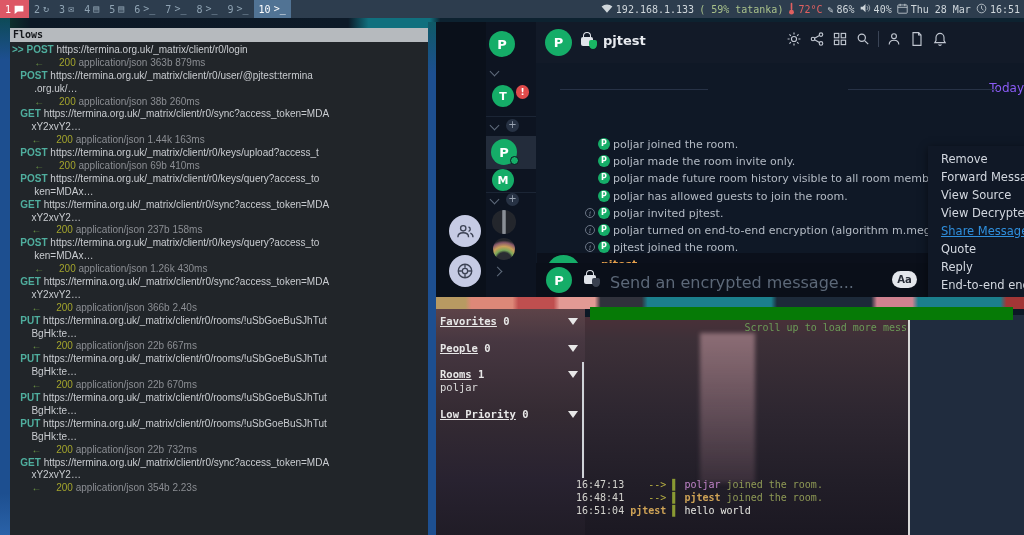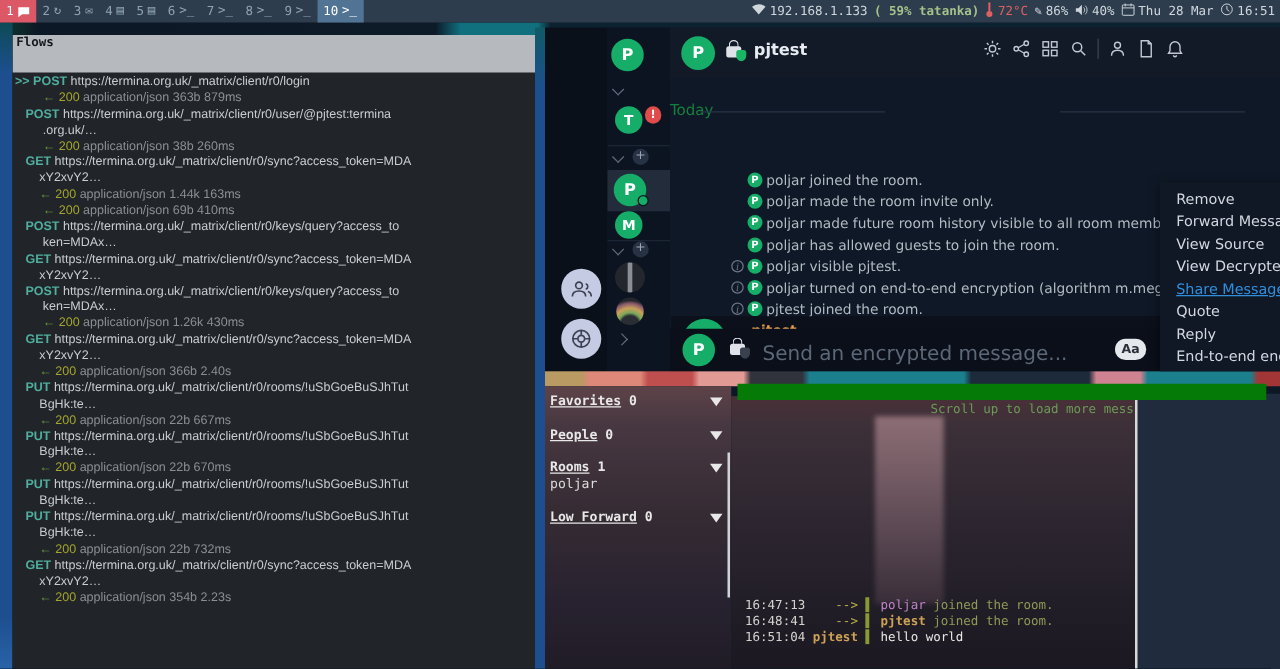--- a/index.html
+++ b/index.html
@@ -19,35 +19,35 @@
   #topbar { position:absolute; left:0; top:0; width:1024px; height:18px; background:#2d3d4e;
     display:flex; align-items:center; justify-content:space-between;
     font-family:"DejaVu Sans Mono","Liberation Mono",monospace; font-size:10px; color:#8fa3b3; }
   #ws-list { display:flex; height:18px; align-items:stretch; }
   .ws { display:flex; align-items:center; gap:3px; padding:0 5px; color:#8fa3b3; }
   .ws .ws-ic { font-size:10px; line-height:1; display:inline-flex; align-items:center; }
   .ws-red { background:#dd5866; color:#fff; }
   .ws-active { background:#517394; color:#fff; }
   #status-right { display:flex; align-items:center; gap:5px; padding-right:4px; color:#cfd6db; font-size:10px; }
   .seg { display:flex; align-items:center; gap:3px; white-space:pre; }
-  .seg.green { color:#a8c08a;font-weight:bold; }
+  .seg.green { color:#a8c08a; }
   .seg.red { color:#e06060; }
   .seg .glyph { font-size:10px; }
 
   
   #mitm { position:absolute; left:10px; top:28px; width:418px; height:507px; background:#212529; overflow:hidden; }
-  #mitm-header { height:30px; background:#b6babe; color:#15181c; font-family:"DejaVu Sans Mono","Liberation Mono",monospace;
+  #mitm-header { height:14px; background:#b6babe; color:#15181c; font-family:"DejaVu Sans Mono","Liberation Mono",monospace;
     font-size:10px; line-height:14px; padding-left:3px; font-weight:bold; }
   #flows { padding:2px 0 0 2px; font-family:Liberation Sans, sans-serif; font-size:10px; }
   .fl { white-space:pre; line-height:12.9px; height:12.9px; }
   .f-k { color:#4fae9e; font-weight:bold; }
   .f-m { color:#4fae9e; font-weight:bold; }
   .f-u { color:#c9ccd0; }
   .f-r { color:#6f9b45; }
-  .f-s { color:#a3a42c; }
+  .f-s { color:#a3a42c;margin-left:12px; }
   .f-g { color:#8b8e93; }
 
   
   #mirage { position:absolute; left:436px; top:22px; width:588px; height:275px; background:#0f1826; overflow:hidden; }
   #page-col { position:absolute; left:0; top:0; width:50px; height:275px; background:#0a101a; }
   .round-btn { position:absolute; width:32px; height:32px; border-radius:50%; background:#c6cbe4;
     display:flex; align-items:center; justify-content:center; }
   #room-col { position:absolute; left:50px; top:0; width:50px; height:275px; background:#0d1421; }
   .avatar { border-radius:50%; background:#15ad68; color:#fff; display:flex; align-items:center; justify-content:center;
     font-weight:bold; position:absolute; }
@@ -68,21 +68,21 @@
   .hdr-sep { width:1px; height:16px; background:#3a4456; }
 
   .lock { position:relative; width:12px; height:9px; background:#dfe3e9; border-radius:2px; }
   .lock:before { content:''; position:absolute; top:-5px; left:2px; width:6px; height:7px;
     border:1.6px solid #dfe3e9; border-bottom:none; border-radius:4px 4px 0 0; }
   .shield { position:absolute; right:-4px; bottom:-3px; width:8px; height:9px; border-radius:2px 2px 50% 50%; }
   .shield.green { background:#19b563; }
   .shield.dark { background:#39404e; }
 
   #chat { position:absolute; left:100px; top:41px; width:488px; height:200px; background:#0f1826; }
-  #today { position:absolute; left:0; top:18px; width:100%; text-align:left; color:#15803d; font-size:12px; }
+  #today { position:absolute; left:0; top:18px; width:100%; text-align:right; color:#8b5cf6; font-size:12px; }
   #today:before, #today:after { content:''; position:absolute; top:8px; height:1px; background:#273246; width:148px; }
   #today:before { left:24px; } #today:after { right:28px; }
   .ev { position:absolute; left:0; width:100%; height:14px; }
   .ev .info-ic { position:absolute; left:49px; top:1px; width:10px; height:10px; border:1px solid #6b7585; border-radius:50%;
     color:#6b7585; font-size:8px; line-height:10px; text-align:center; font-family:"DejaVu Serif","Liberation Serif",serif; font-style:italic; }
   .ev .av-s { position:absolute; left:62px; top:0; width:12px; height:12px; border-radius:50%; background:#15ad68;
     color:#fff; font-size:8px; line-height:12px; text-align:center; font-weight:bold; }
   .ev .ev-t { position:absolute; left:77px; top:0; color:#b3bac4; font-size:11px; white-space:nowrap; }
   #msg-block { position:absolute; left:1px; top:190px; width:394px; height:44px; background:#0b101b; }
   #msg-sender { position:absolute; left:64px; top:5px; color:#e5a04c; font-size:11px; font-weight:bold; }
@@ -113,21 +113,21 @@
   .room-item { position:absolute; left:4px; color:#dcdcdc; font-size:10.5px; }
   #left-scroll { position:absolute; left:146px; top:59px; width:2px; height:116px; background:#cfd3d8; }
   #term-chat { position:absolute; left:149px; top:14px; width:324px; height:218px;
     background:linear-gradient(180deg,#4a3038 0,#3d3038 10%,#2d2630 45%,#221e28 75%,#1b1822 100%); }
   #waterfall { position:absolute; left:115px; top:16px; width:55px; height:150px;
     background:linear-gradient(180deg,rgba(205,160,168,.55),rgba(140,105,120,.22)); filter:blur(2px); }
   #term-right { position:absolute; left:473px; top:12px; width:115px; height:220px; background:#202c3e; }
   #green-bar { position:absolute; left:154px; top:4px; width:423px; height:13px; background:#067a06; }
   #scroll-note { position:absolute; left:149px; top:19px; width:322px; text-align:right; color:#6c9a57; font-size:10px; white-space:pre; }
   #col-divider { position:absolute; left:472px; top:17px; width:1.5px; height:215px; background:#d8d8d8; }
-  #term-log { position:absolute; left:160px; top:175px; font-size:10px; }
+  #term-log { position:absolute; left:140px; top:175px; font-size:10px; }
   .wl { white-space:pre; line-height:13px; height:13px; }
   .w-t { color:#d4d4cf; } .w-y { color:#b8b042; } .w-b { color:#8a9a33; }
   .w-p { color:#c083c8; } .w-n { color:#cfa356; font-weight:bold; } .w-a { color:#8f9a55; }
   .w-w { color:#e8e8e3; } .w-g { color:#8f9a55; }
 </style>
 </head>
 <body>
 
 <div id="root">
   <div class="wall-band"></div>
@@ -215,25 +215,27 @@
     <div id="mitm-header">Flows</div>
     <div id="flows">
         <div class="fl"><span class="f-k">&gt;&gt; </span><span class="f-m">POST</span><span class="f-u"> https://termina.org.uk/_matrix/client/r0/login</span></div>
         <div class="fl"><span class="f-g">        </span><span class="f-r">← </span><span class="f-s">200</span><span class="f-g"> application/json 363b 879ms</span></div>
         <div class="fl"><span class="f-g">   </span><span class="f-m">POST</span><span class="f-u"> https://termina.org.uk/_matrix/client/r0/user/@pjtest:termina</span></div>
         <div class="fl"><span class="f-g">        </span><span class="f-u">.org.uk/…</span></div>
         <div class="fl"><span class="f-g">        </span><span class="f-r">← </span><span class="f-s">200</span><span class="f-g"> application/json 38b 260ms</span></div>
         <div class="fl"><span class="f-g">   </span><span class="f-m">GET</span><span class="f-u"> https://termina.org.uk/_matrix/client/r0/sync?access_token=MDA</span></div>
         <div class="fl"><span class="f-g">       </span><span class="f-u">xY2xvY2…</span></div>
         <div class="fl"><span class="f-g">       </span><span class="f-r">← </span><span class="f-s">200</span><span class="f-g"> application/json 1.44k 163ms</span></div>
+        <div class="fl"><span class="f-g">   </span><span class="f-m">POST</span><span class="f-u"> https://termina.org.uk/_matrix/client/r0/keys/upload?access_t</span></div>
         <div class="fl"><span class="f-g">        </span><span class="f-r">← </span><span class="f-s">200</span><span class="f-g"> application/json 69b 410ms</span></div>
         <div class="fl"><span class="f-g">   </span><span class="f-m">POST</span><span class="f-u"> https://termina.org.uk/_matrix/client/r0/keys/query?access_to</span></div>
         <div class="fl"><span class="f-g">        </span><span class="f-u">ken=MDAx…</span></div>
         <div class="fl"><span class="f-g">   </span><span class="f-m">GET</span><span class="f-u"> https://termina.org.uk/_matrix/client/r0/sync?access_token=MDA</span></div>
         <div class="fl"><span class="f-g">       </span><span class="f-u">xY2xvY2…</span></div>
+        <div class="fl"><span class="f-g">       </span><span class="f-r">← </span><span class="f-s">200</span><span class="f-g"> application/json 237b 158ms</span></div>
         <div class="fl"><span class="f-g">   </span><span class="f-m">POST</span><span class="f-u"> https://termina.org.uk/_matrix/client/r0/keys/query?access_to</span></div>
         <div class="fl"><span class="f-g">        </span><span class="f-u">ken=MDAx…</span></div>
         <div class="fl"><span class="f-g">        </span><span class="f-r">← </span><span class="f-s">200</span><span class="f-g"> application/json 1.26k 430ms</span></div>
         <div class="fl"><span class="f-g">   </span><span class="f-m">GET</span><span class="f-u"> https://termina.org.uk/_matrix/client/r0/sync?access_token=MDA</span></div>
         <div class="fl"><span class="f-g">       </span><span class="f-u">xY2xvY2…</span></div>
         <div class="fl"><span class="f-g">       </span><span class="f-r">← </span><span class="f-s">200</span><span class="f-g"> application/json 366b 2.40s</span></div>
         <div class="fl"><span class="f-g">   </span><span class="f-m">PUT</span><span class="f-u"> https://termina.org.uk/_matrix/client/r0/rooms/!uSbGoeBuSJhTut</span></div>
         <div class="fl"><span class="f-g">       </span><span class="f-u">BgHk:te…</span></div>
         <div class="fl"><span class="f-g">       </span><span class="f-r">← </span><span class="f-s">200</span><span class="f-g"> application/json 22b 667ms</span></div>
         <div class="fl"><span class="f-g">   </span><span class="f-m">PUT</span><span class="f-u"> https://termina.org.uk/_matrix/client/r0/rooms/!uSbGoeBuSJhTut</span></div>
@@ -377,21 +379,21 @@
             <span class="av-s">P</span>
             <span class="ev-t">poljar made future room history visible to all room members.</span>
           </div>
           <div class="ev" style="top: 126.6px;">
             <span class="av-s">P</span>
             <span class="ev-t">poljar has allowed guests to join the room.</span>
           </div>
           <div class="ev" style="top: 143.8px;">
             <span class="info-ic">i</span>
             <span class="av-s">P</span>
-            <span class="ev-t">poljar visible pjtest.</span>
+            <span class="ev-t">poljar invited pjtest.</span>
           </div>
           <div class="ev" style="top: 161px;">
             <span class="info-ic">i</span>
             <span class="av-s">P</span>
             <span class="ev-t">poljar turned on end-to-end encryption (algorithm m.megolm.v1.aes-sha2).</span>
           </div>
           <div class="ev" style="top: 178.2px;">
             <span class="info-ic">i</span>
             <span class="av-s">P</span>
             <span class="ev-t">pjtest joined the room.</span>
@@ -427,21 +429,21 @@
         <div class="mi">End-to-end encry</div>
       </div>
   </div>
 
   <div id="term">
     <div id="term-left">
         <div class="sec" style="top: 6px;"><span class="sec-name">Favorites</span><span> 0</span><span class="tri"></span></div>
         <div class="sec" style="top: 33px;"><span class="sec-name">People</span><span> 0</span><span class="tri"></span></div>
         <div class="sec" style="top: 59px;"><span class="sec-name">Rooms</span><span> 1</span><span class="tri"></span></div>
         <div class="room-item" style="top: 72px;">poljar</div>
-        <div class="sec" style="top: 99px;"><span class="sec-name">Low Forward</span><span> 0</span><span class="tri"></span></div>
+        <div class="sec" style="top: 99px;"><span class="sec-name">Low Priority</span><span> 0</span><span class="tri"></span></div>
       </div>
     <div id="left-scroll"></div>
     <div id="term-chat">
         <div id="waterfall"></div>
       </div>
     <div id="term-right"></div>
     <div id="green-bar"></div>
     <div id="scroll-note">Scroll up to load more mess</div>
     <div id="col-divider"></div>
     <div id="term-log">

